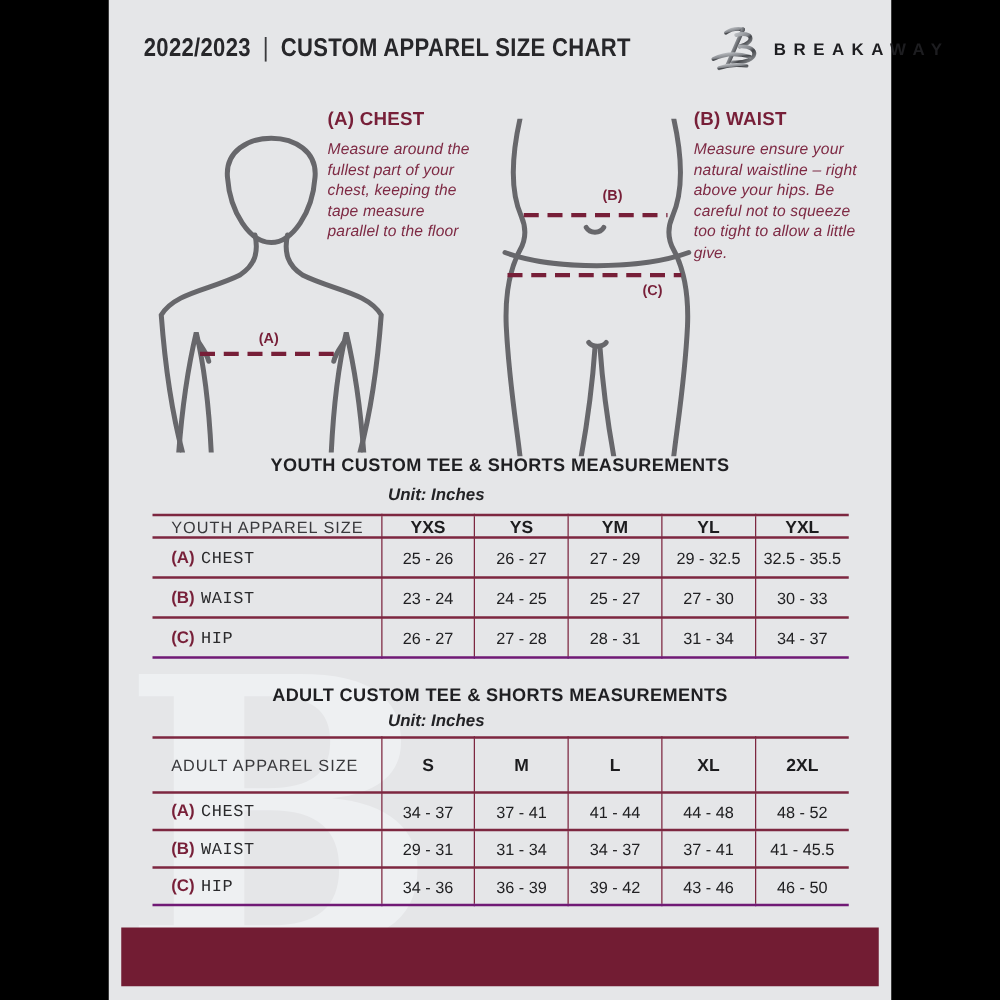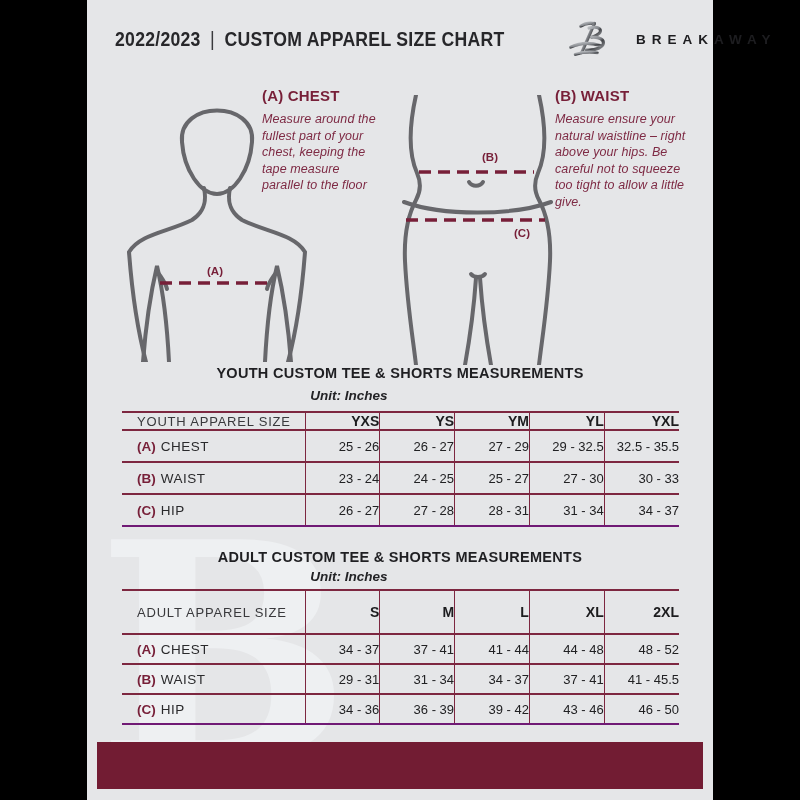--- a/index.html
+++ b/index.html
@@ -24,21 +24,21 @@
   .doc-title{
     display:flex;align-items:center;gap:9px;
     transform:scaleX(0.86);transform-origin:left center;
     font-weight:bold;font-size:20.5px;color:#27272a;
     letter-spacing:0.3px;white-space:nowrap;
   }
   .doc-title .pipe{font-weight:400;font-size:21px;color:#3a3a3d;margin:0 2px;}
   .logo{display:flex;align-items:center;}
   .brand{
     font-weight:bold;font-size:13.5px;color:#1d1d20;
-    letter-spacing:6px;margin-left:26px;white-space:nowrap;
+    letter-spacing:6px;margin-left:9px;white-space:nowrap;
   }
   
   .diagrams{position:absolute;left:0;top:80px;width:626px;height:288px;}
   .fig{position:absolute;}
   .measure-label{
     position:absolute;width:34px;text-align:center;
     font-weight:bold;font-size:11.5px;color:#771f38;
   }
   .instr{position:absolute;}
   .instr h3{
@@ -60,30 +60,30 @@
   }
   
   .size-table{
     position:absolute;left:35px;width:557px;
     border-collapse:collapse;table-layout:fixed;z-index:1;
   }
   .size-table col.c-label{width:183px;}
   .size-table tr{border-top:2px solid #7d2740;}
   .size-table tbody tr:last-child{border-bottom:2px solid #701a75;}
   .size-table th+th, .size-table td+td{border-left:1.5px solid #7d2740;}
-  .size-table th, .size-table td{padding:0;text-align:right;vertical-align:middle;}
+  .size-table th, .size-table td{padding:0;text-align:center;vertical-align:middle;}
   .size-table th{font-weight:bold;font-size:14px;color:#1c1c1e;}
   .size-table th.label-h{
     text-align:left;padding-left:15px;font-weight:normal;
     font-size:13px;color:#39393c;letter-spacing:0.8px;
   }
   .size-table td{font-size:13px;color:#212123;}
   .size-table td.row-label{text-align:left;padding-left:15px;font-size:13.5px;}
   .size-table td.row-label .pfx{font-weight:bold;color:#771f38;margin-right:5px;}
-  .size-table td.row-label .lbl{color:#2a2a2c;letter-spacing:0.5px;}
+  .size-table td.row-label .lbl{color:#2a2a2c;letter-spacing:0.5px;font-family:Liberation Mono, monospace;}
   #youth-table thead tr{height:16px;} #youth-table tbody tr{height:32px;}
   #adult-table thead tr{height:44px;} #adult-table tbody tr{height:30px;}
   
   .watermark{
     position:absolute;left:10px;top:503px;z-index:0;
     font-family:"DejaVu Serif", serif;font-weight:bold;
     font-size:300px;line-height:1;color:#eef0f2;
   }
   .footer-bar{
     position:absolute;left:10px;top:742px;width:606px;height:47px;

